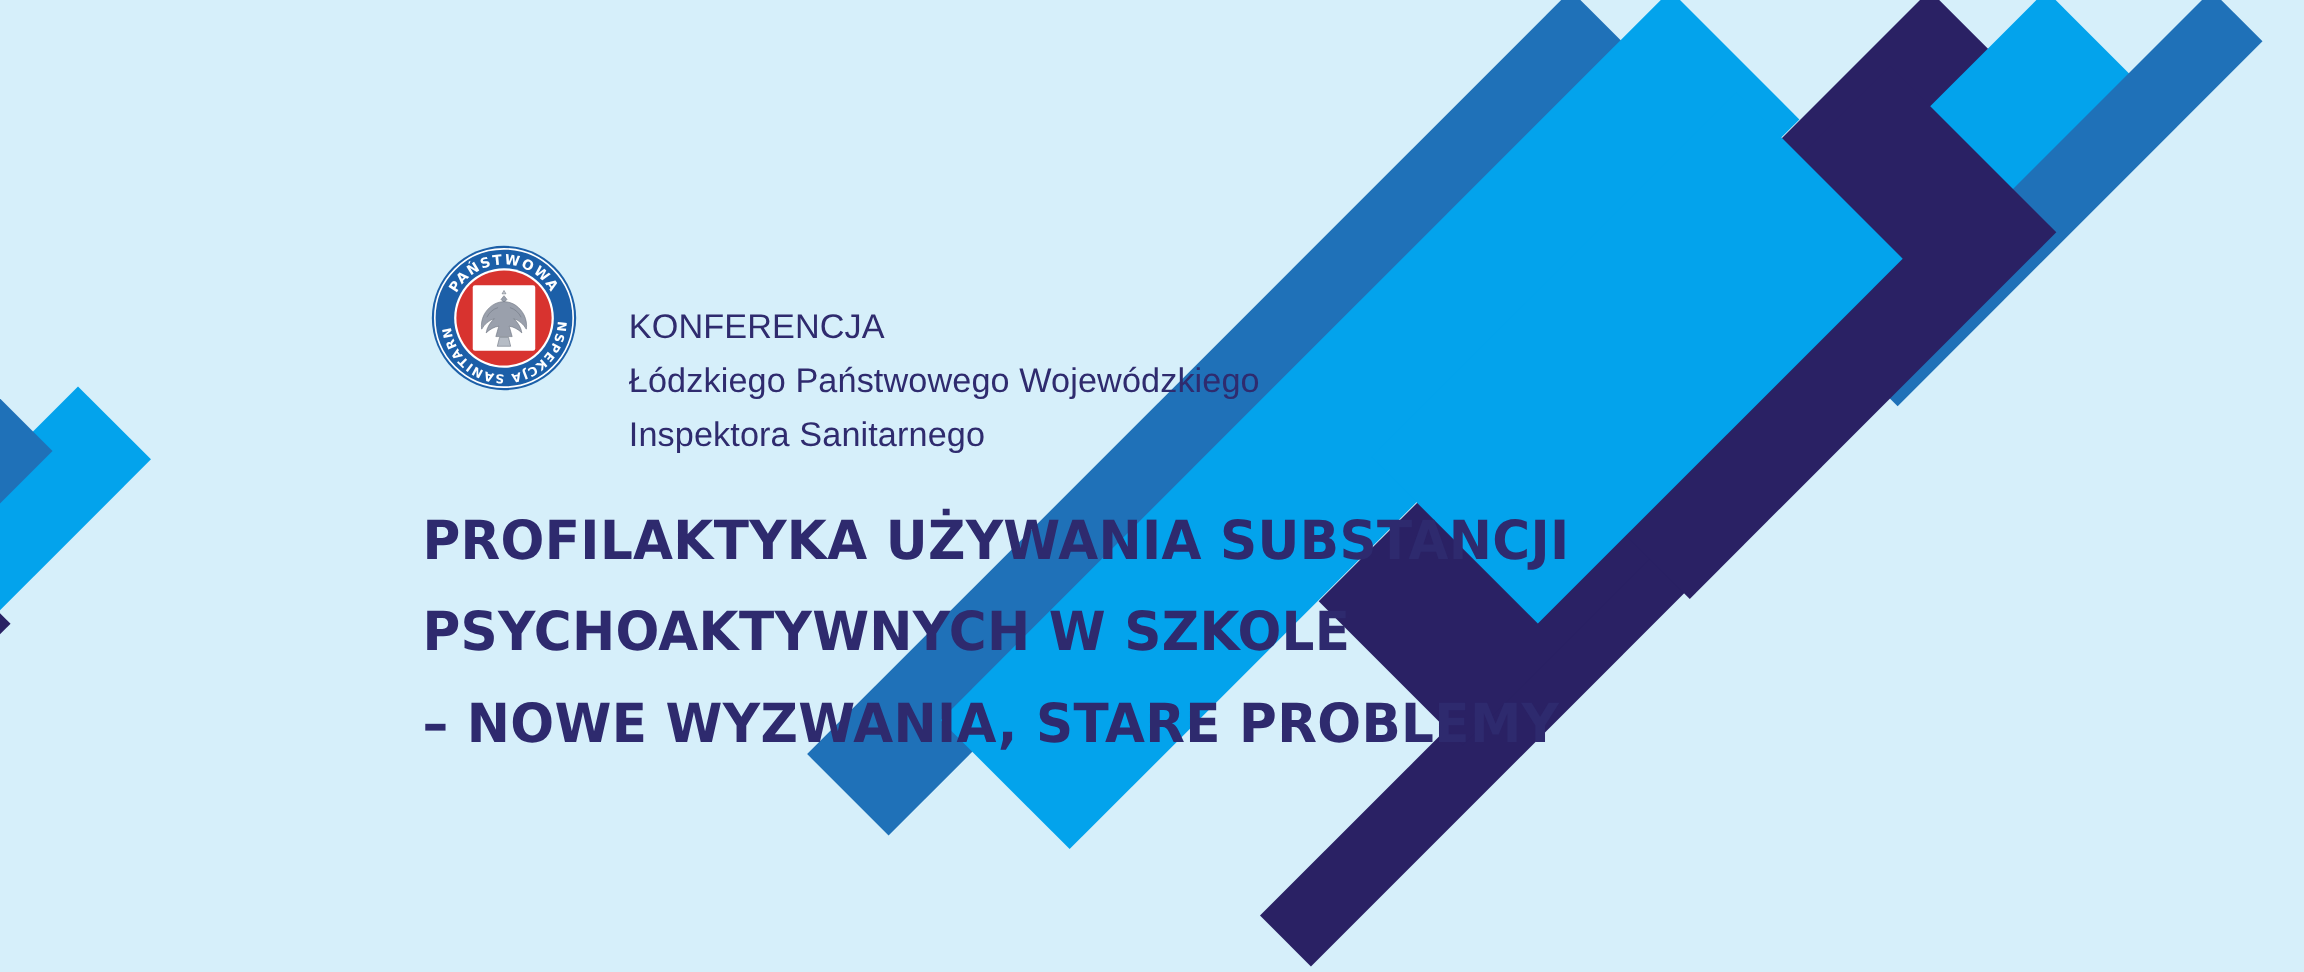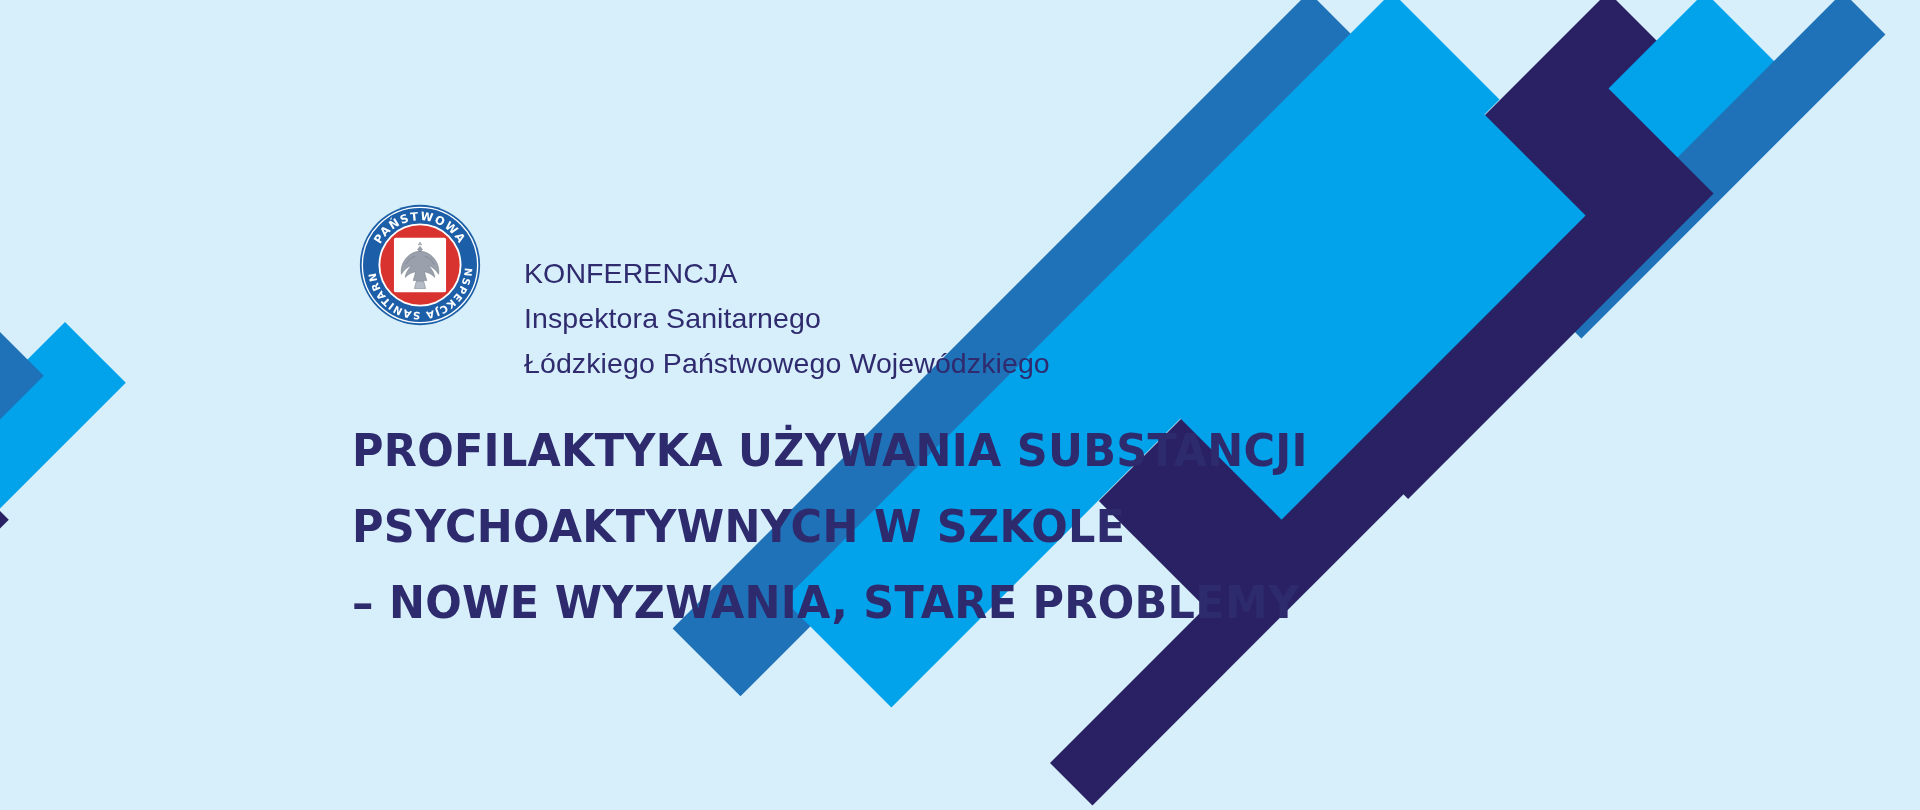--- a/index.html
+++ b/index.html
@@ -136,22 +136,22 @@
         </text>
         <text font-size="16.5" letter-spacing="1.6">
           <textPath href="#arcBot" startOffset="50%" text-anchor="middle">INSPEKCJA SANITARNA</textPath>
         </text>
       </g>
     </svg>
   </div>
 
   <div id="conf-header">
     <span class="hline">KONFERENCJA</span>
+    <span class="hline">Łódzkiego Państwowego Wojewódzkiego</span>
     <span class="hline">Inspektora Sanitarnego</span>
-    <span class="hline">Łódzkiego Państwowego Wojewódzkiego</span>
   </div>
 
   <h1 id="main-title">
     <span class="tline">PROFILAKTYKA UŻYWANIA SUBSTANCJI</span>
     <span class="tline">PSYCHOAKTYWNYCH W SZKOLE</span>
     <span class="tline">– NOWE WYZWANIA, STARE PROBLEMY</span>
   </h1>
 
 </div>
 

